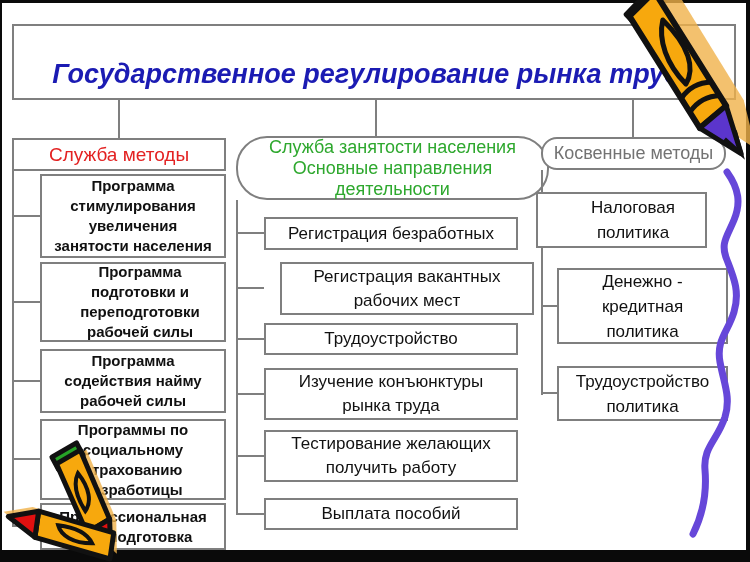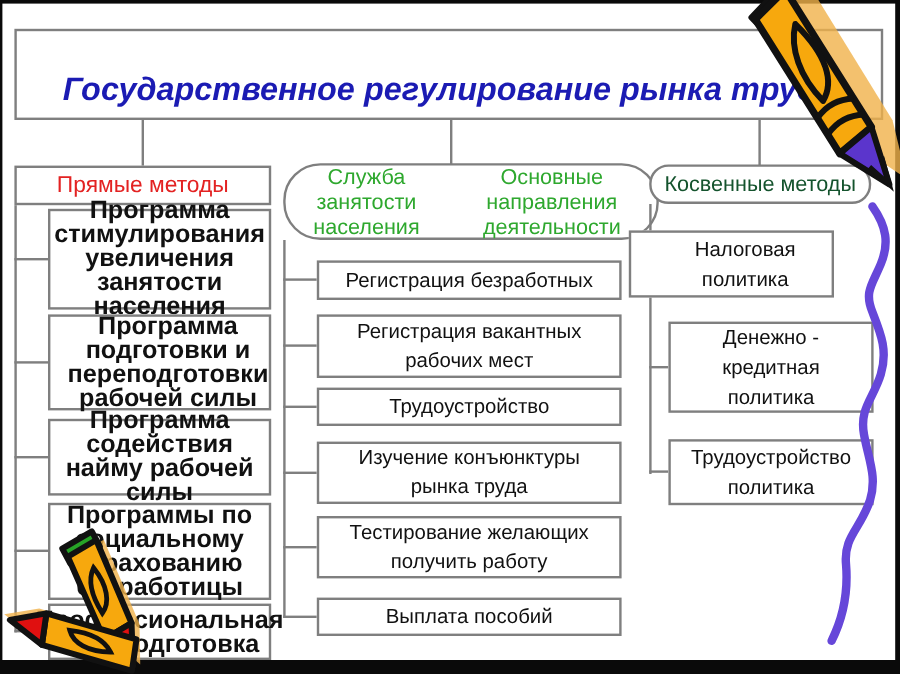--- a/index.html
+++ b/index.html
@@ -17,41 +17,41 @@
   .title-box{
     left:12px;top:24px;width:724px;height:76px;
     align-items:flex-end;padding-bottom:8px;
   }
   .title-text{
     color:#1b1bb3;font-size:27px;font-weight:bold;font-style:italic;white-space:nowrap;
   }
   .hdr{font-size:18px;line-height:21px;}
   .hdr-direct{color:#e32222;font-size:19px;}
   .hdr-service{color:#2ea82e;}
-  .hdr-indirect{color:#14532d;border-radius:16px;}
-  .item-l{font-weight:bold;font-size:21px;line-height:20px;padding:0 10px;}
+  .hdr-indirect{color:#737373;border-radius:16px;}
+  .item-l{font-weight:bold;font-size:15px;line-height:20px;padding:0 10px;}
   .item-m{font-size:17px;line-height:24px;padding:10px 16px;}
   .item-r{font-size:17px;line-height:25px;padding:0 14px;}
   .deco{position:absolute;left:0;top:0;pointer-events:none;}
 </style>
 </head>
 <body>
 
 <div class="slide">
 
   <div class="box title-box">
     <span class="title-text">Государственное регулирование рынка труда</span>
   </div>
 
   <div class="line" style="left:118px;top:100px;width:2px;height:39px;"></div>
   <div class="line" style="left:375px;top:100px;width:2px;height:37px;"></div>
   <div class="line" style="left:632px;top:100px;width:2px;height:38px;"></div>
 
   <div class="box hdr hdr-direct" style="left:12px;top:138px;width:214px;height:33px;">
-    <span>Прямые методы</span>
+    <span>Служба методы</span>
   </div>
   <div class="line" style="left:12px;top:171px;width:2px;height:356px;"></div>
   <div class="line" style="left:12px;top:215px;width:28px;height:2px;"></div>
   <div class="line" style="left:12px;top:301px;width:28px;height:2px;"></div>
   <div class="line" style="left:12px;top:380px;width:28px;height:2px;"></div>
   <div class="line" style="left:12px;top:458px;width:28px;height:2px;"></div>
   <div class="line" style="left:12px;top:525px;width:28px;height:2px;"></div>
 
   <div class="box item-l" style="left:40px;top:174px;width:186px;height:84px;">
     <span>Программа стимулирования увеличения занятости населения</span>
@@ -62,36 +62,36 @@
   <div class="box item-l" style="left:40px;top:349px;width:186px;height:64px;">
     <span>Программа содействия найму рабочей силы</span>
   </div>
   <div class="box item-l" style="left:40px;top:419px;width:186px;height:81px;">
     <span>Программы по социальному страхованию безработицы</span>
   </div>
   <div class="box item-l" style="left:40px;top:503px;width:186px;height:47px;">
     <span>Профессиональная переподготовка</span>
   </div>
 
-  <div class="box hdr hdr-service" style="left:236px;top:136px;width:313px;height:64px;flex-direction:row;border-radius:31px;">
+  <div class="box hdr hdr-service" style="left:236px;top:136px;width:313px;height:64px;flex-direction:column;border-radius:31px;">
     <div>Служба занятости населения</div>
     <div>Основные направления деятельности</div>
   </div>
   <div class="line" style="left:236px;top:200px;width:2px;height:315px;"></div>
   <div class="line" style="left:236px;top:232px;width:28px;height:2px;"></div>
   <div class="line" style="left:236px;top:287px;width:28px;height:2px;"></div>
   <div class="line" style="left:236px;top:338px;width:28px;height:2px;"></div>
   <div class="line" style="left:236px;top:393px;width:28px;height:2px;"></div>
   <div class="line" style="left:236px;top:455px;width:28px;height:2px;"></div>
   <div class="line" style="left:236px;top:513px;width:28px;height:2px;"></div>
 
   <div class="box item-m" style="left:264px;top:217px;width:254px;height:33px;">
     <span>Регистрация безработных</span>
   </div>
-  <div class="box item-m" style="left:264px;top:262px;width:254px;height:53px;">
+  <div class="box item-m" style="left:280px;top:262px;width:254px;height:53px;">
     <span>Регистрация вакантных рабочих мест</span>
   </div>
   <div class="box item-m" style="left:264px;top:323px;width:254px;height:32px;">
     <span>Трудоустройство</span>
   </div>
   <div class="box item-m" style="left:264px;top:368px;width:254px;height:52px;">
     <span>Изучение конъюнктуры рынка труда</span>
   </div>
   <div class="box item-m" style="left:264px;top:430px;width:254px;height:52px;">
     <span>Тестирование желающих получить работу</span>
@@ -101,21 +101,21 @@
   </div>
 
   <div class="box hdr hdr-indirect" style="left:541px;top:137px;width:185px;height:33px;">
     <span>Косвенные методы</span>
   </div>
   <div class="line" style="left:541px;top:170px;width:2px;height:225px;"></div>
   <div class="line" style="left:541px;top:219px;width:16px;height:2px;"></div>
   <div class="line" style="left:541px;top:305px;width:16px;height:2px;"></div>
   <div class="line" style="left:541px;top:392px;width:16px;height:2px;"></div>
 
-  <div class="box item-r" style="left:524px;top:192px;width:171px;height:56px;padding-left:37px;">
+  <div class="box item-r" style="left:536px;top:192px;width:171px;height:56px;padding-left:37px;">
     <span>Налоговая политика</span>
   </div>
   <div class="box item-r" style="left:557px;top:268px;width:171px;height:76px;align-items:center;">
     <span>Денежно - кредитная политика</span>
   </div>
   <div class="box item-r" style="left:557px;top:366px;width:171px;height:55px;">
     <span>Трудоустройство политика</span>
   </div>
 
   <div class="frame" style="left:0;top:0;width:750px;height:3px;"></div>

